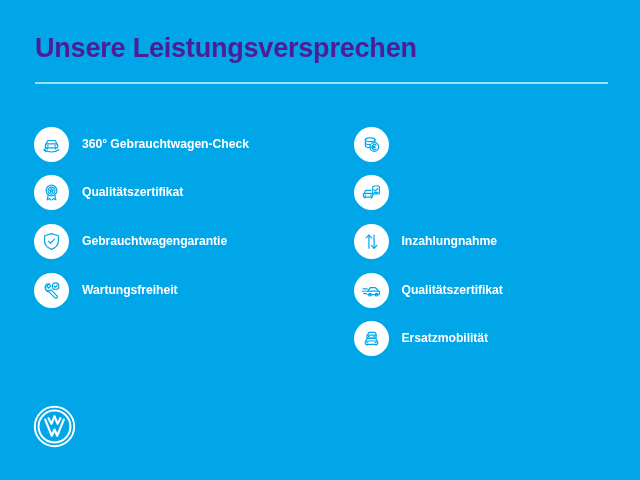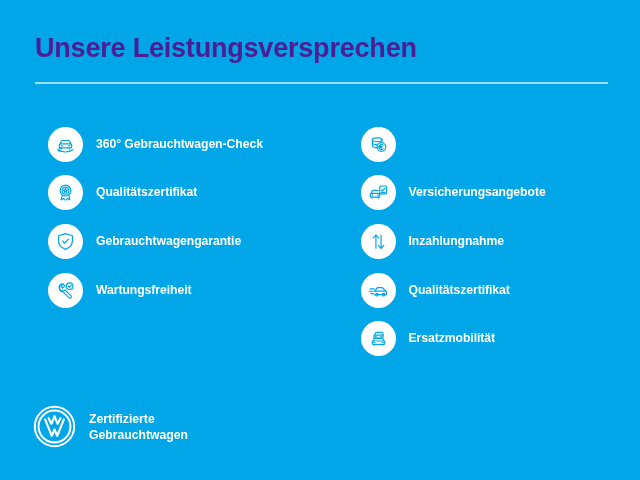--- a/index.html
+++ b/index.html
@@ -51,21 +51,21 @@
     left: 0;
     top: 120px;
     width: 640px;
     display: flex;
   }
   .column {
     width: 320px;
     display: flex;
     flex-direction: column;
   }
-  .column.left  { padding-left: 48px; }
+  .column.left  { padding-left: 34px; }
   .column.right { padding-left: 33px; }
 
   .promise-item {
     height: 48.6px;
     display: flex;
     align-items: center;
   }
   .promise-icon {
     width: 35px;
     height: 35px;
@@ -198,21 +198,20 @@
           <svg width="23" height="23" viewBox="0 0 24 24" fill="none" stroke="#00A6E8" stroke-width="1.25" stroke-linecap="round" stroke-linejoin="round">
             <path d="M4.4 13.0l1.0-2.5a1.3 1.3 0 0 1 1.2-.8h5.0"></path>
             <rect x="3.5" y="13.0" width="9.8" height="3.9" rx="1.0"></rect>
             <path d="M5.2 14.7h.9M11.0 14.7h.9"></path>
             <path d="M5.2 16.9v1.0M11.9 16.9v1.0"></path>
             <rect x="13.3" y="5.2" width="7.0" height="8.3" rx="1.0"></rect>
             <path d="M15.0 9.3l1.1 1.1 2.4-2.6"></path>
             <path d="M15.0 11.9h3.6"></path>
           </svg>
         </span>
-        <span class="promise-label">Versicherungsangebote</span>
       </div>
 
       <div class="promise-item">
         <span class="promise-icon">
           <svg width="23" height="23" viewBox="0 0 24 24" fill="none" stroke="#00A6E8" stroke-width="1.25" stroke-linecap="round" stroke-linejoin="round">
             <path d="M9.3 19.0V5.3"></path>
             <path d="M6.4 8.2l2.9-2.9 2.9 2.9"></path>
             <path d="M14.7 5.3V19.0"></path>
             <path d="M11.8 16.1l2.9 2.9 2.9-2.9"></path>
           </svg>
@@ -254,19 +253,15 @@
   <div class="brand">
     <span class="brand-logo">
       <svg width="45" height="45" viewBox="0 0 48 48" fill="none" stroke="#FFFFFF" stroke-width="2.1" stroke-linecap="round" stroke-linejoin="round">
         <circle cx="24" cy="24" r="21.0"></circle>
         <circle cx="24" cy="24" r="17.0"></circle>
         <path d="M24 13.2l-3.3 8.0 -3.0-6.1" stroke-width="2.3"></path>
         <path d="M14.1 16.6l7.0 17.3 2.9-6.7 2.9 6.7 7.0-17.3" stroke-width="2.3"></path>
         <path d="M24 13.2l3.3 8.0 3.0-6.1" stroke-width="2.3"></path>
       </svg>
     </span>
-    <span class="brand-text">
-      <span class="brand-line">Zertifizierte</span>
-      <span class="brand-line">Gebrauchtwagen</span>
-    </span>
   </div>
 
 </div>
 
 </body></html>

